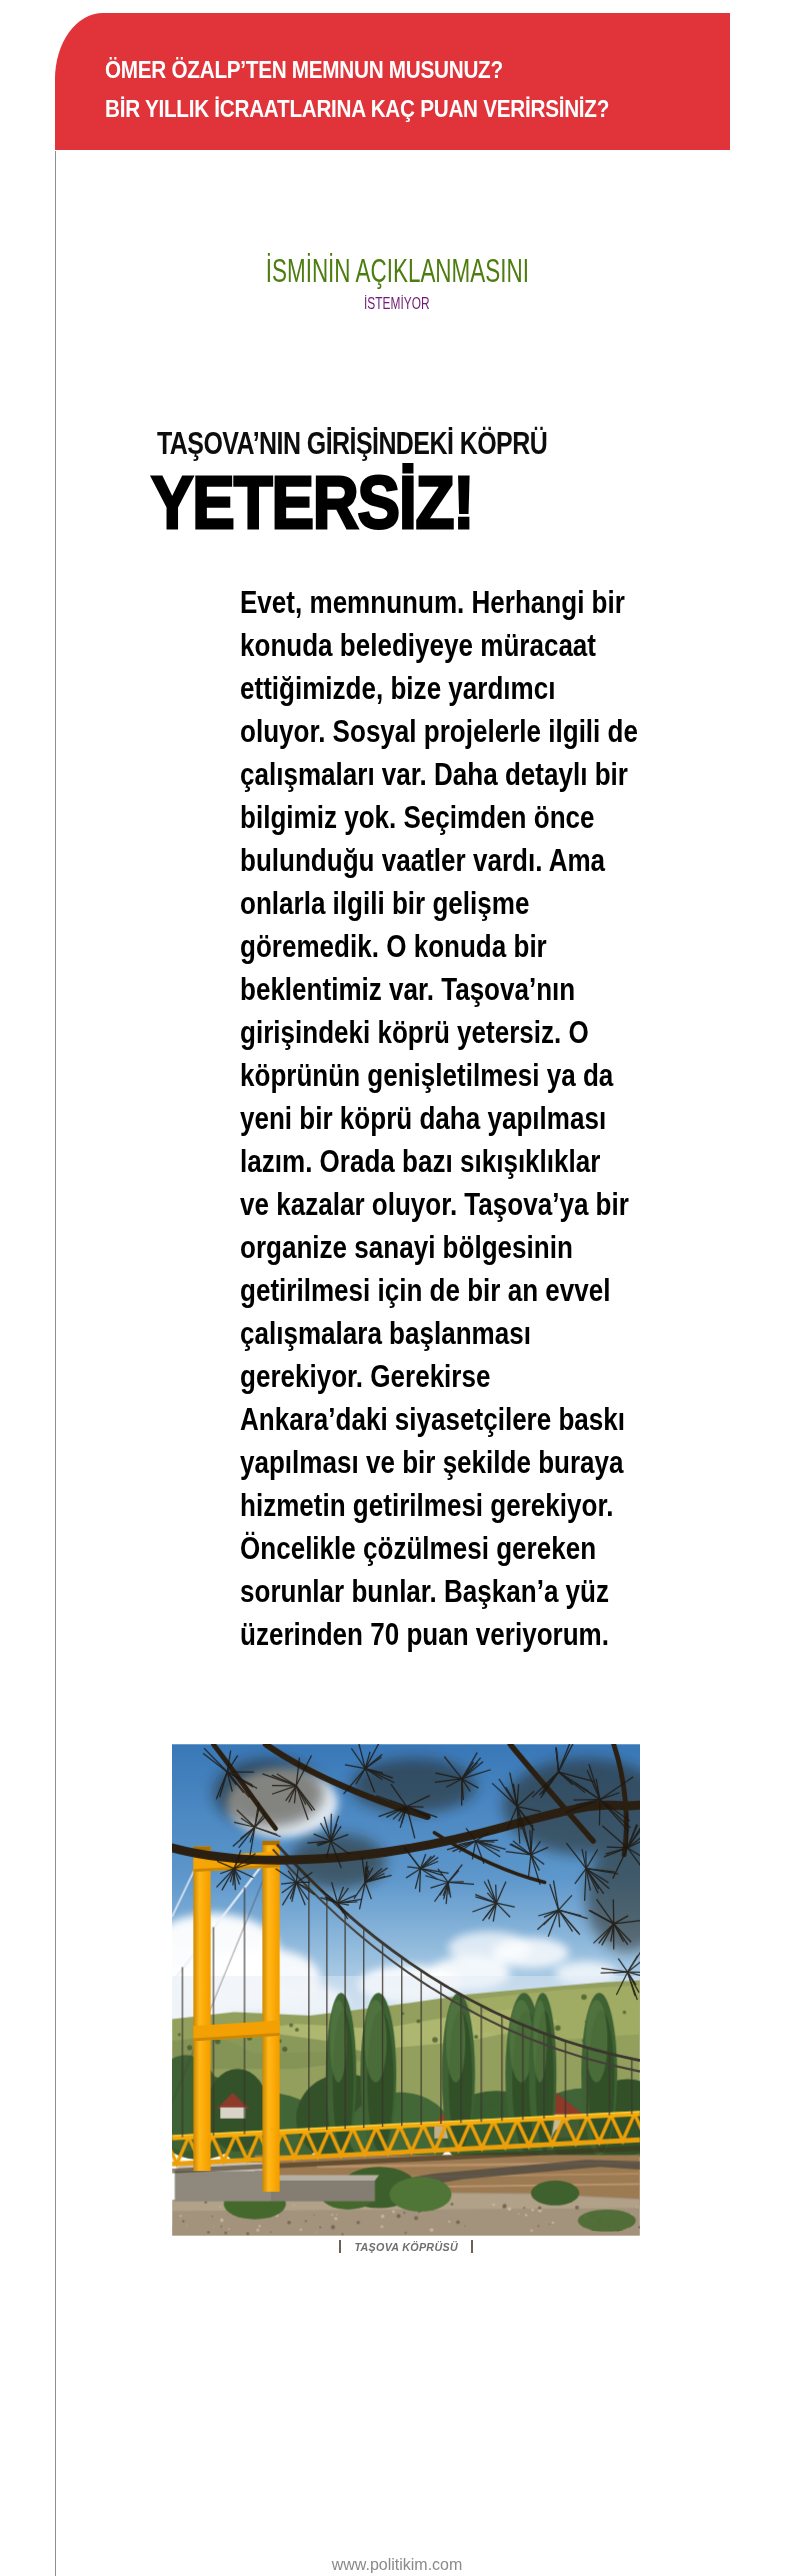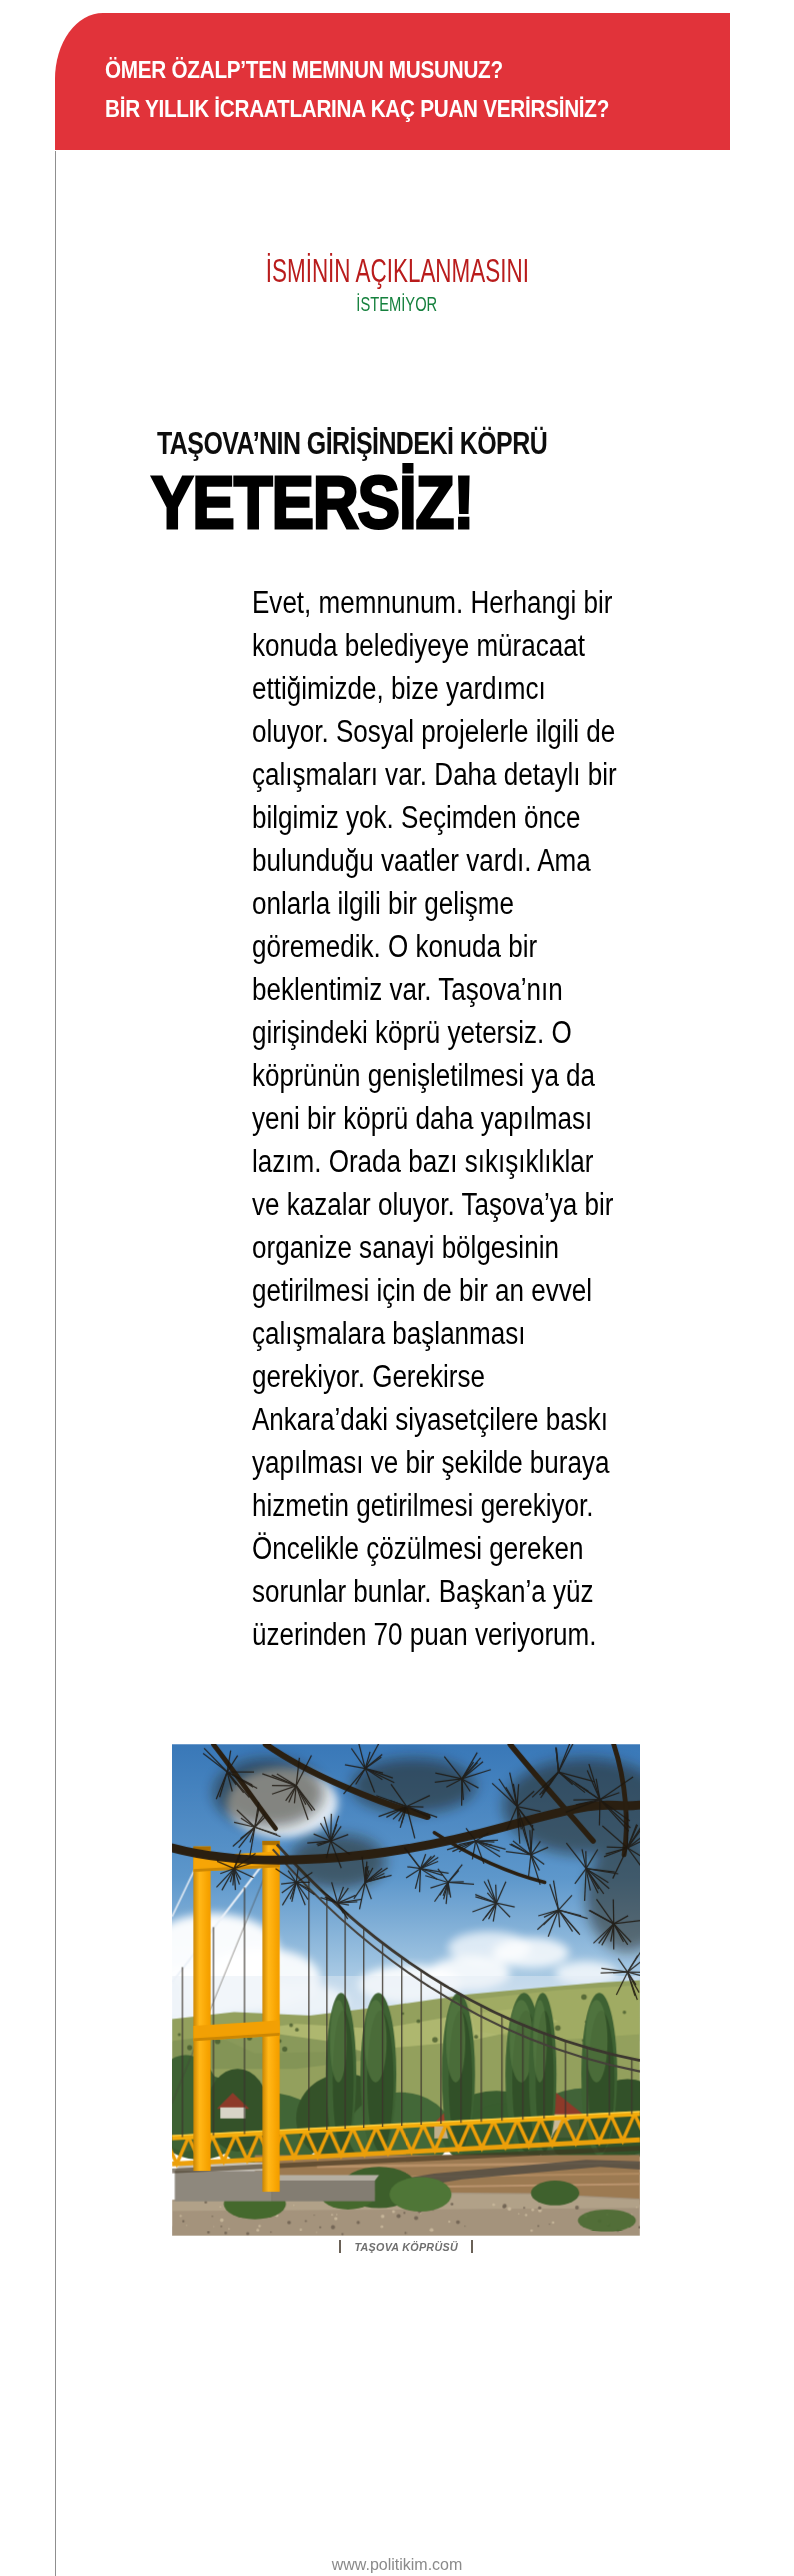--- a/index.html
+++ b/index.html
@@ -14,34 +14,34 @@
   
   #banner{position:absolute;left:55px;top:13px;width:686px;height:137px;
           border-top-left-radius:48px 66px;}
   .banner-line{position:absolute;left:50px;color:#fff;font-weight:bold;font-size:23px;line-height:28px;
                white-space:nowrap;letter-spacing:-0.3px;transform:scaleX(0.90);transform-origin:0 50%;}
   #banner-line1{top:43px;}
   #banner-line2{top:82px;}
 
   
   .center-strip{position:absolute;left:56px;width:682px;text-align:center;}
-  #anon1{top:251px;font-size:34px;line-height:39px;color:#b91c1c;font-weight:100;}
+  #anon1{top:251px;font-size:34px;line-height:39px;color:#4d7c0f;font-weight:100;}
   #anon1 span{display:inline-block;transform:scaleX(0.66);transform-origin:50% 50%;white-space:nowrap;}
-  #anon2{top:293px;font-size:21px;line-height:21px;color:#15803d;font-weight:100;}
+  #anon2{top:293px;font-size:17px;line-height:21px;color:#701a75;font-weight:100;}
   #anon2 span{display:inline-block;transform:scaleX(0.70);transform-origin:50% 50%;white-space:nowrap;}
 
   
   #kicker{position:absolute;left:157px;top:425px;font-size:32px;line-height:36px;font-weight:bold;
           color:#0d0d0d;white-space:nowrap;letter-spacing:-0.7px;transform:scaleX(0.78);transform-origin:0 0;}
   #big-title{position:absolute;left:151px;top:461px;font-size:75px;line-height:83px;font-weight:900;
           color:#000;white-space:nowrap;letter-spacing:-1.4px;-webkit-text-stroke:2.8px #000;
           transform:scaleX(0.85);transform-origin:0 0;}
 
   
-  #body-text{position:absolute;left:252px;top:581px;}
+  #body-text{position:absolute;left:240px;top:581px;font-weight:bold;}
   #body-text .line{font-size:31px;line-height:43px;color:#000;white-space:nowrap;
                    transform:scaleX(0.84);transform-origin:0 0;}
 
   
   #photo{position:absolute;left:172px;top:1744px;width:468px;height:492px;overflow:hidden;}
   #photo svg{display:block;filter:blur(0.3px) saturate(1.05);}
 
   
   #caption{position:absolute;left:172px;top:2240px;width:468px;height:22px;text-align:center;font-style:italic;}
   #caption .inner{display:inline-flex;align-items:center;}

